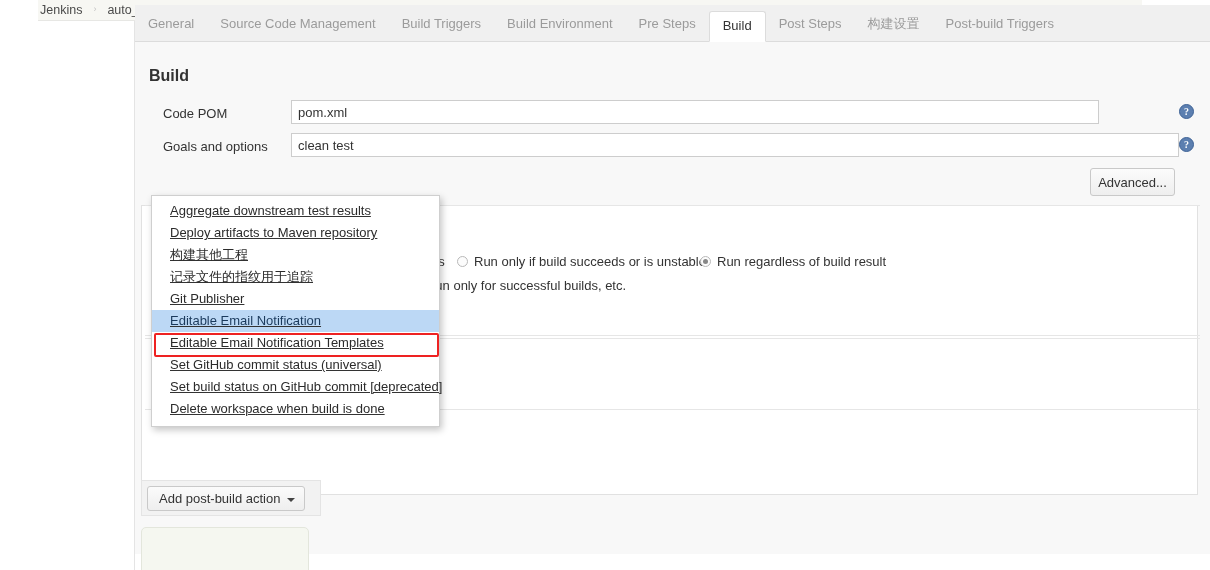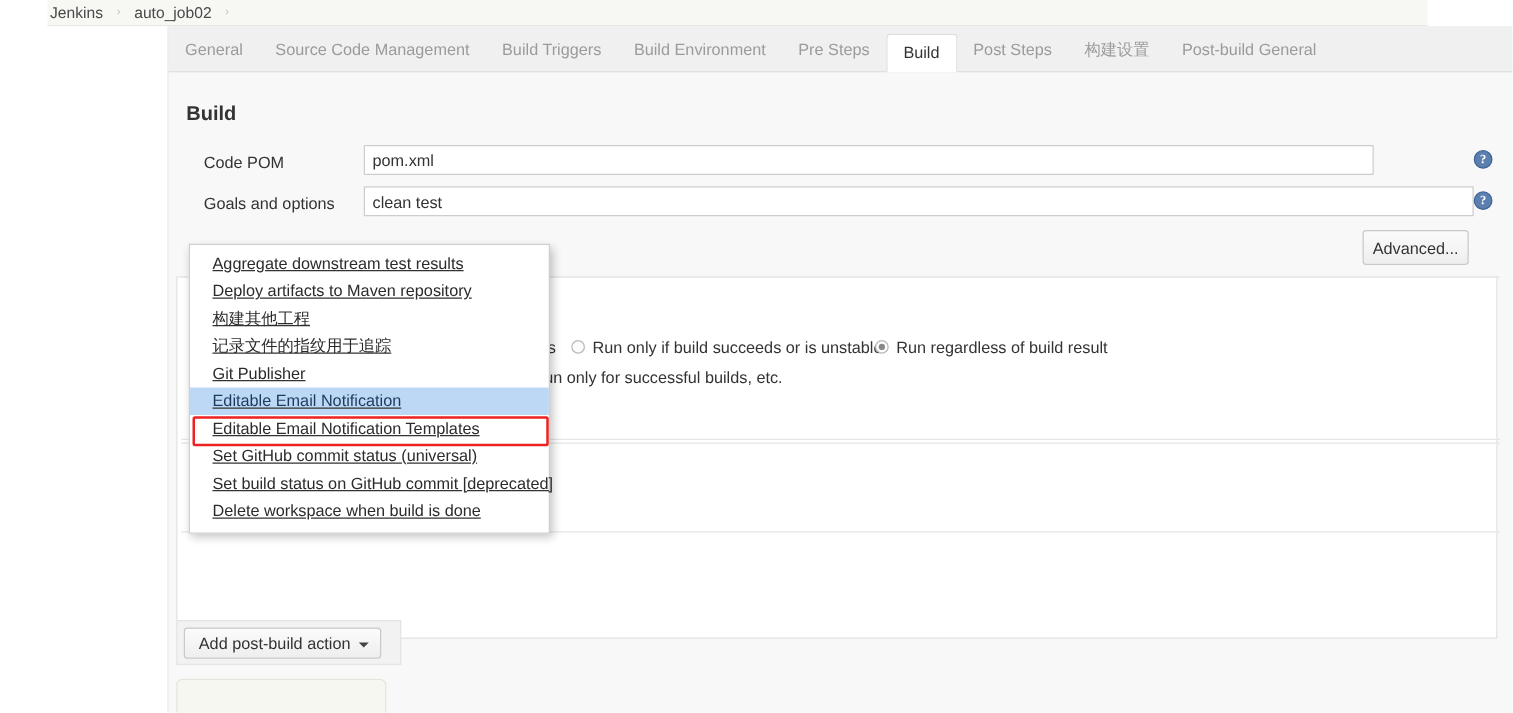--- a/index.html
+++ b/index.html
@@ -48,21 +48,21 @@
     left: 0; top: 21px;
     width: 135px; height: 549px;
     background: #ffffff;
     border-right: 1px solid #e4e4e4;
     box-sizing: border-box;
   }
 
   
   #main-panel {
     position: absolute;
-    left: 135px; top: 21px;
+    left: 135px; top: 5px;
     width: 1075px; height: 549px;
     background: #f8f8f8;
     box-sizing: border-box;
   }
 
   
   #config-tabbar {
     position: absolute;
     left: 0; top: 0;
     width: 1075px; height: 37px;
@@ -307,21 +307,21 @@
 
   <div id="config-tabbar">
     <div class="tab">General</div>
     <div class="tab">Source Code Management</div>
     <div class="tab">Build Triggers</div>
     <div class="tab">Build Environment</div>
     <div class="tab">Pre Steps</div>
     <div class="tab active">Build</div>
     <div class="tab">Post Steps</div>
     <div class="tab">构建设置</div>
-    <div class="tab">Post-build General</div>
+    <div class="tab">Post-build Triggers</div>
   </div>
 
   <div id="config-body">
 
     <div id="build-section-title">Build</div>
 
     <div class="form-row" style="top:58px;height:28px;">
       <div class="form-label" style="left:28px;top:6px;">Code POM</div>
       <input class="text-input" style="left: 156px; top: 0px; width: 808px;" value="pom.xml">
       <div class="help-icon" style="left:1044px;top:4px;">?</div>

